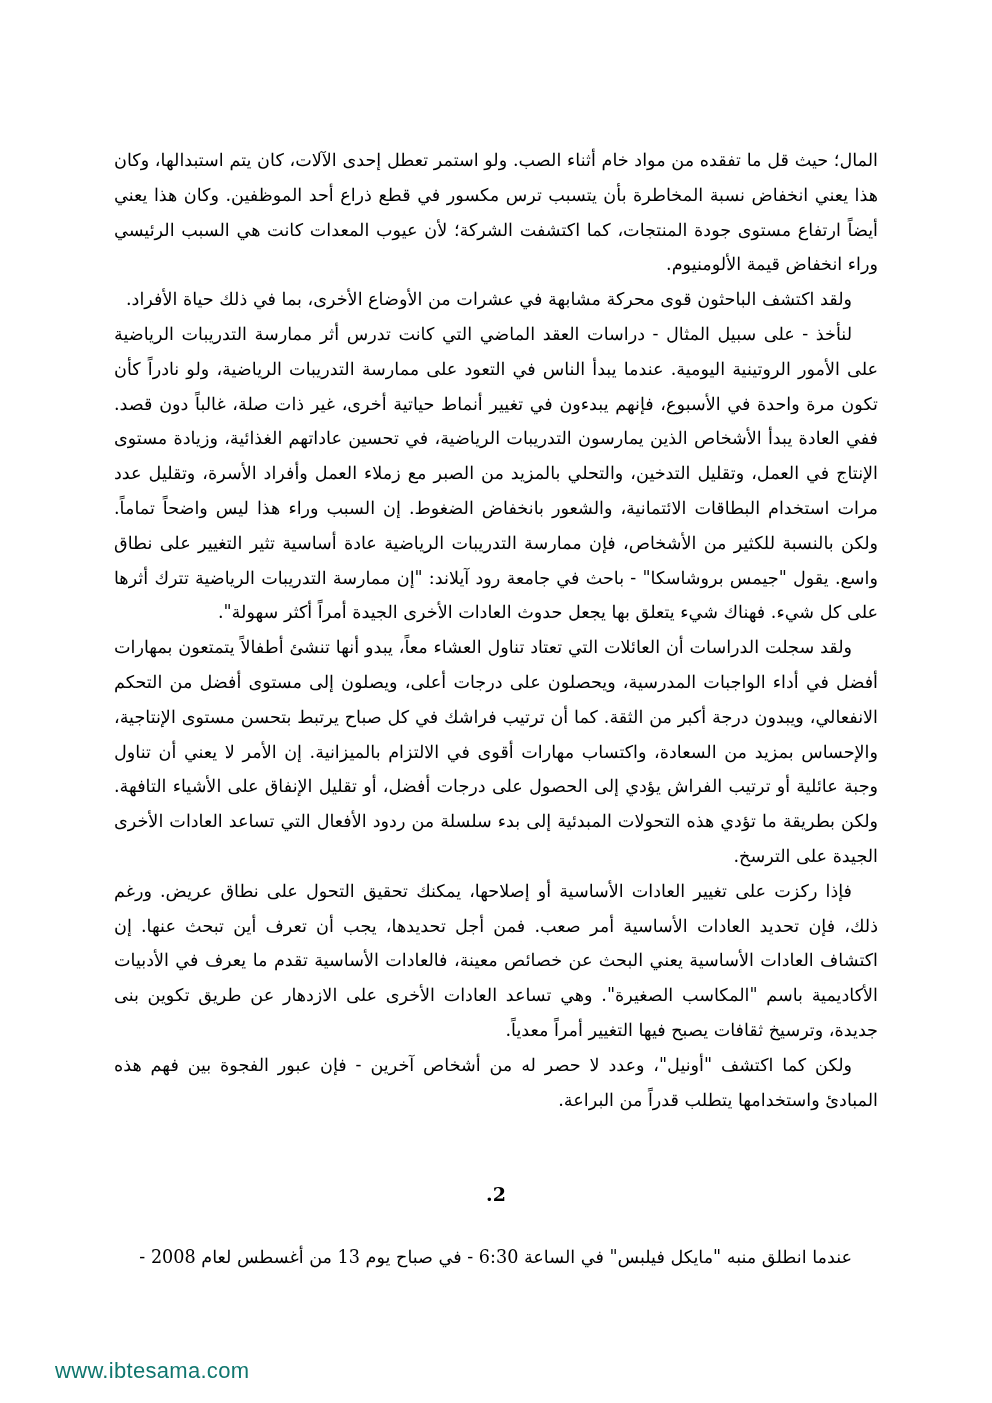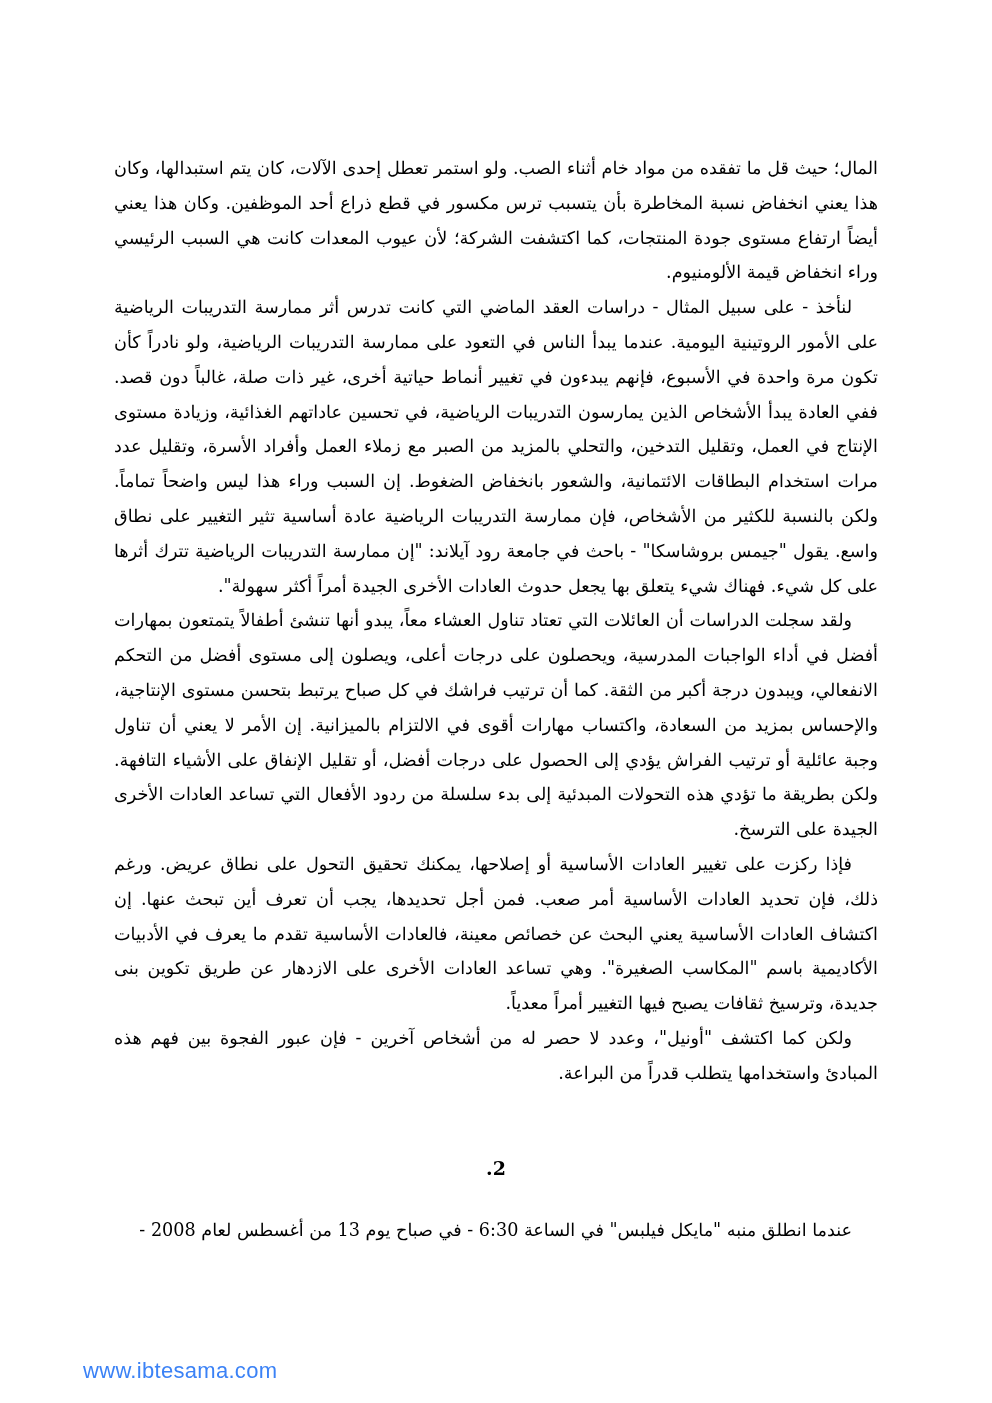--- a/index.html
+++ b/index.html
@@ -35,21 +35,20 @@
     line-height: 34.8px;
     color: #000000;
     text-indent: 26px;
     text-align: justify;
     text-align-last: right;
     letter-spacing: 0px;
     word-spacing: 0px;
   }
   .para.no-indent {
     text-indent: 0;
-    margin-top: 8px;
   }
   .para b, .para .bold {
     font-weight: normal;
   }
   .section-number {
     margin: 0;
     font-size: 19px;
     font-weight: bold;
     text-align: center;
     text-align-last: center;
@@ -62,37 +61,37 @@
   }
   .spacer-sm {
     height: 28px;
   }
   .watermark {
     position: absolute;
     left: 55px;
     top: 1358px;
     font-family: "Liberation Sans", sans-serif;
     font-size: 22px;
-    color: #3b82f6;
+    color: #0f766e;
     letter-spacing: 0.3px;
     direction: ltr;
     white-space: nowrap;
     user-select: none;
-    margin-left: 28px;
   }
 </style>
 </head>
 <body>
 
 <div class="page">
 
   <div class="content">
 
     <p class="para no-indent">المال؛ حيث قل ما تفقده من مواد خام أثناء الصب. ولو استمر تعطل إحدى الآلات، كان يتم استبدالها، وكان هذا يعني انخفاض نسبة المخاطرة بأن يتسبب ترس مكسور في قطع ذراع أحد الموظفين. وكان هذا يعني أيضاً ارتفاع مستوى جودة المنتجات، كما اكتشفت الشركة؛ لأن عيوب المعدات كانت هي السبب الرئيسي وراء انخفاض قيمة الألومنيوم.</p>
 
+    <p class="para">ولقد اكتشف الباحثون قوى محركة مشابهة في عشرات من الأوضاع الأخرى، بما في ذلك حياة الأفراد.</p>
 
     <p class="para">لنأخذ - على سبيل المثال - دراسات العقد الماضي التي كانت تدرس أثر ممارسة التدريبات الرياضية على الأمور الروتينية اليومية. عندما يبدأ الناس في التعود على ممارسة التدريبات الرياضية، ولو نادراً كأن تكون مرة واحدة في الأسبوع، فإنهم يبدءون في تغيير أنماط حياتية أخرى، غير ذات صلة، غالباً دون قصد. ففي العادة يبدأ الأشخاص الذين يمارسون التدريبات الرياضية، في تحسين عاداتهم الغذائية، وزيادة مستوى الإنتاج في العمل، وتقليل التدخين، والتحلي بالمزيد من الصبر مع زملاء العمل وأفراد الأسرة، وتقليل عدد مرات استخدام البطاقات الائتمانية، والشعور بانخفاض الضغوط. إن السبب وراء هذا ليس واضحاً تماماً. ولكن بالنسبة للكثير من الأشخاص، فإن ممارسة التدريبات الرياضية عادة أساسية تثير التغيير على نطاق واسع. يقول "جيمس بروشاسكا" - باحث في جامعة رود آيلاند: "إن ممارسة التدريبات الرياضية تترك أثرها على كل شيء. فهناك شيء يتعلق بها يجعل حدوث العادات الأخرى الجيدة أمراً أكثر سهولة".</p>
 
     <p class="para"><span>ولقد سجلت الدراسات أن العائلات التي تعتاد تناول العشاء معاً، يبدو أنها تنشئ أطفالاً يتمتعون بمهارات أفضل في أداء الواجبات المدرسية، ويحصلون على درجات أعلى، ويصلون إلى مستوى أفضل من التحكم الانفعالي، ويبدون درجة أكبر من الثقة. كما أن ترتيب فراشك في كل صباح يرتبط بتحسن مستوى الإنتاجية، والإحساس بمزيد من السعادة، واكتساب مهارات أقوى في الالتزام بالميزانية. إن الأمر لا يعني أن تناول وجبة عائلية أو ترتيب الفراش </span><b class="bold">يؤدي</b><span> إلى الحصول على درجات أفضل، أو تقليل الإنفاق على الأشياء التافهة. ولكن بطريقة ما تؤدي هذه التحولات المبدئية إلى بدء سلسلة من ردود الأفعال التي تساعد العادات الأخرى الجيدة على الترسخ.</span></p>
 
     <p class="para">فإذا ركزت على تغيير العادات الأساسية أو إصلاحها، يمكنك تحقيق التحول على نطاق عريض. ورغم ذلك، فإن تحديد العادات الأساسية أمر صعب. فمن أجل تحديدها، يجب أن تعرف أين تبحث عنها. إن اكتشاف العادات الأساسية يعني البحث عن خصائص معينة، فالعادات الأساسية تقدم ما يعرف في الأدبيات الأكاديمية باسم "المكاسب الصغيرة". وهي تساعد العادات الأخرى على الازدهار عن طريق تكوين بنى جديدة، وترسيخ ثقافات يصبح فيها التغيير أمراً معدياً.</p>
 
     <p class="para">ولكن كما اكتشف "أونيل"، وعدد لا حصر له من أشخاص آخرين - فإن عبور الفجوة بين فهم هذه المبادئ واستخدامها يتطلب قدراً من البراعة.</p>
 
     <div class="spacer-lg"></div>

